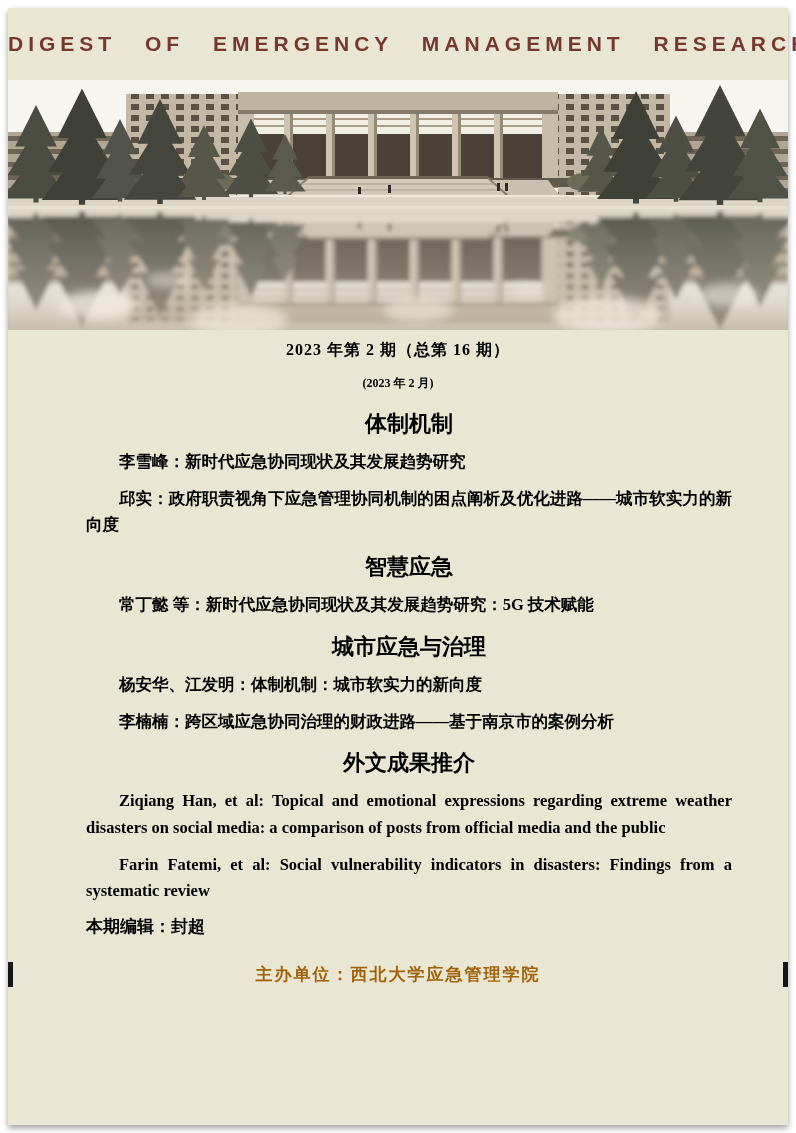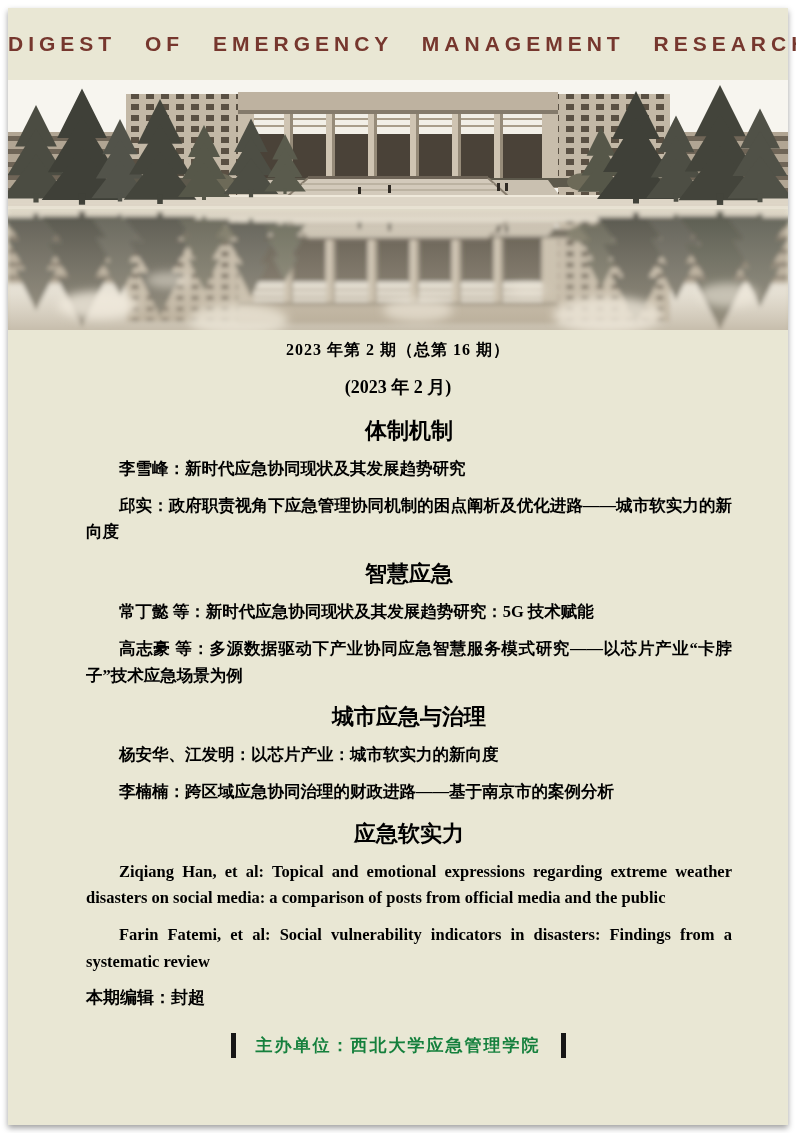--- a/index.html
+++ b/index.html
@@ -23,41 +23,41 @@
     font-family:"DejaVu Serif", serif; font-weight:bold; font-style:italic;
     font-size:62px; letter-spacing:22px; text-indent:22px; line-height:1.25;
     text-shadow:0 0 9px rgba(255,255,255,.95), 0 0 3px rgba(255,255,255,.9);
     white-space:nowrap;
   }
   .issue-line {
     margin-top:10px; text-align:center; font-weight:bold; font-size:16px;
     font-family:"Liberation Serif", serif; letter-spacing:1px;
   }
   .date-line {
-    margin-top:14px; text-align:center; font-weight:bold; font-size:18px;
+    margin-top:14px; text-align:center; font-weight:bold; font-size:12px;
     font-family:"Liberation Serif", serif;
   }
   .content { padding:4px 56px 0 78px; color:#000; }
   .section-heading {
     font-family:"Liberation Sans", sans-serif; font-weight:bold;
     font-size:22px; margin:13px 0 5px 0;text-align:center;
   }
   .article {
     font-family:"Liberation Serif", serif; font-weight:bold;
     font-size:16.5px; line-height:1.62; margin:10px 0;
     text-indent:2em; text-align:justify;
   }
   .editor-line {
     margin-top:6px; padding-right:54px; text-align:left;
     font-weight:bold; font-size:17px; font-family:"Liberation Sans", sans-serif;
   }
   .footer {
-    margin-top:24px; display:flex; justify-content:center; align-items:center; gap:20px;
+    margin-top:24px; display:flex; justify-content:space-between; align-items:center; gap:20px;
     font-family:"Liberation Sans", sans-serif; font-weight:bold; font-size:17px;
-    letter-spacing:2px; color:#15803d;
+    letter-spacing:2px; color:#a16207;
   }
   .footer .bar { width:5px; height:25px; background:#161616; }
 </style>
 </head>
 <body>
 
 <div class="page">
 
   <div class="masthead">DIGEST OF EMERGENCY MANAGEMENT RESEARCH</div>
 
@@ -188,27 +188,26 @@
   <div class="date-line">(2023 年 2 月)</div>
 
   <div class="content">
 
     <div class="section-heading">体制机制</div>
     <p class="article">李雪峰：新时代应急协同现状及其发展趋势研究</p>
     <p class="article">邱实：政府职责视角下应急管理协同机制的困点阐析及优化进路——城市软实力的新向度</p>
 
     <div class="section-heading">智慧应急</div>
     <p class="article">常丁懿 等：新时代应急协同现状及其发展趋势研究：5G 技术赋能</p>
-    <p class="article">高志豪 等：多源数据驱动下产业协同应急智慧服务模式研究——以芯片产业“卡脖子”技术应急场景为例</p>
 
     <div class="section-heading">城市应急与治理</div>
-    <p class="article">杨安华、江发明：以芯片产业：城市软实力的新向度</p>
+    <p class="article">杨安华、江发明：体制机制：城市软实力的新向度</p>
     <p class="article">李楠楠：跨区域应急协同治理的财政进路——基于南京市的案例分析</p>
 
-    <div class="section-heading">应急软实力</div>
+    <div class="section-heading">外文成果推介</div>
     <p class="article">Ziqiang Han, et al: Topical and emotional expressions regarding extreme weather disasters on social media: a comparison of posts from official media and the public</p>
     <p class="article">Farin Fatemi, et al: Social vulnerability indicators in disasters: Findings from a systematic review</p>
 
     <div class="editor-line">本期编辑：封超</div>
   </div>
 
   <div class="footer">
     <span class="bar"></span>
     <span>主办单位：西北大学应急管理学院</span>
     <span class="bar"></span>

